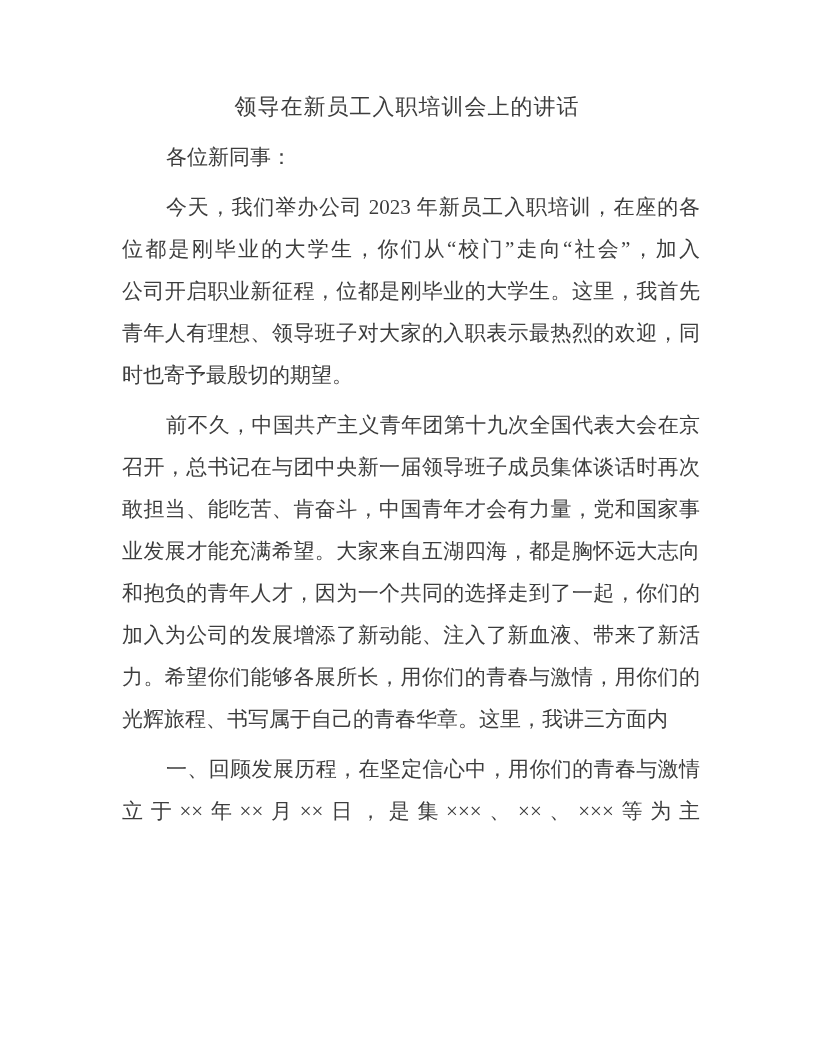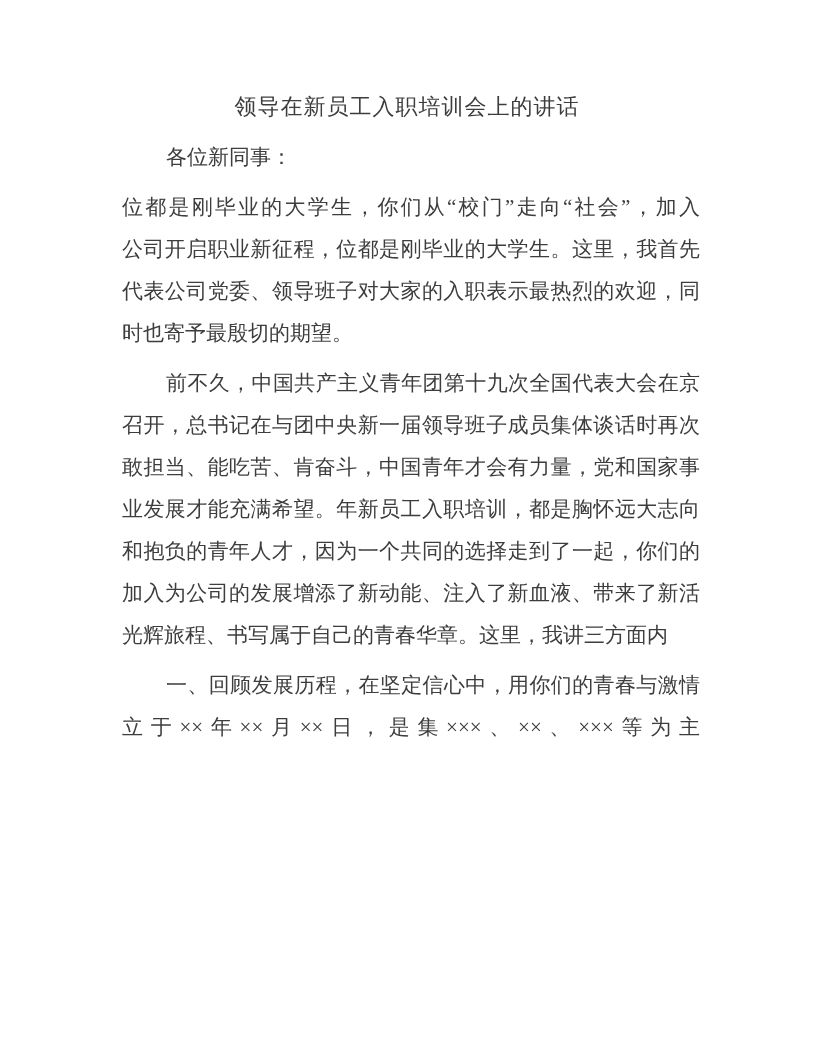--- a/index.html
+++ b/index.html
@@ -56,32 +56,34 @@
 </head>
 <body>
 
 <div class="page">
   <div class="doc-title">领导在新员工入职培训会上的讲话</div>
   <div>
       <div class="para">
         <div class="line first">各位新同事：</div>
       </div>
       <div class="para">
+        <div class="line just first">今天，我们举办公司 2023 年新员工入职培训，在座的各</div>
         <div class="line just">位都是刚毕业的大学生，你们从“校门”走向“社会”，加入</div>
         <div class="line just">公司开启职业新征程，位都是刚毕业的大学生。这里，我首先</div>
-        <div class="line just">代表公司党委、领导班子对大家的入职表示最热烈的欢迎，同</div>
+        <div class="line just">青年人有理想、领导班子对大家的入职表示最热烈的欢迎，同</div>
         <div class="line">时也寄予最殷切的期望。</div>
       </div>
       <div class="para">
         <div class="line just first">前不久，中国共产主义青年团第十九次全国代表大会在京</div>
         <div class="line just">召开，总书记在与团中央新一届领导班子成员集体谈话时再次</div>
         <div class="line just">敢担当、能吃苦、肯奋斗，中国青年才会有力量，党和国家事</div>
-        <div class="line just">业发展才能充满希望。年新员工入职培训，都是胸怀远大志向</div>
+        <div class="line just">业发展才能充满希望。大家来自五湖四海，都是胸怀远大志向</div>
         <div class="line just">和抱负的青年人才，因为一个共同的选择走到了一起，你们的</div>
         <div class="line just">加入为公司的发展增添了新动能、注入了新血液、带来了新活</div>
+        <div class="line just">力。希望你们能够各展所长，用你们的青春与激情，用你们的</div>
         <div class="line">光辉旅程、书写属于自己的青春华章。这里，我讲三方面内容：</div>
       </div>
       <div class="para">
         <div class="line just first">一、回顾发展历程，在坚定信心中，用你们的青春与激情</div>
         <div class="line just">立于××年××月××日，是集×××、××、×××等为主</div>
       </div>
     </div>
 </div>
 
 </body></html>

